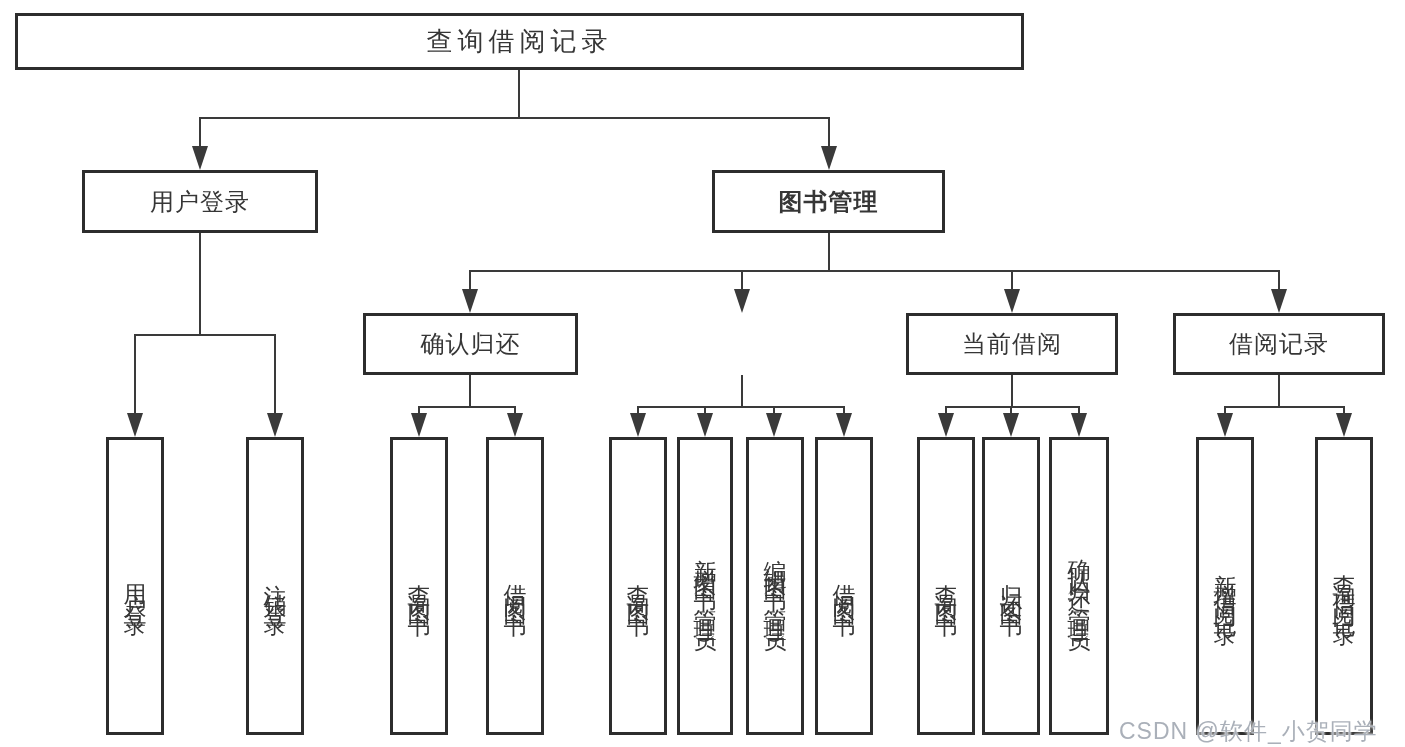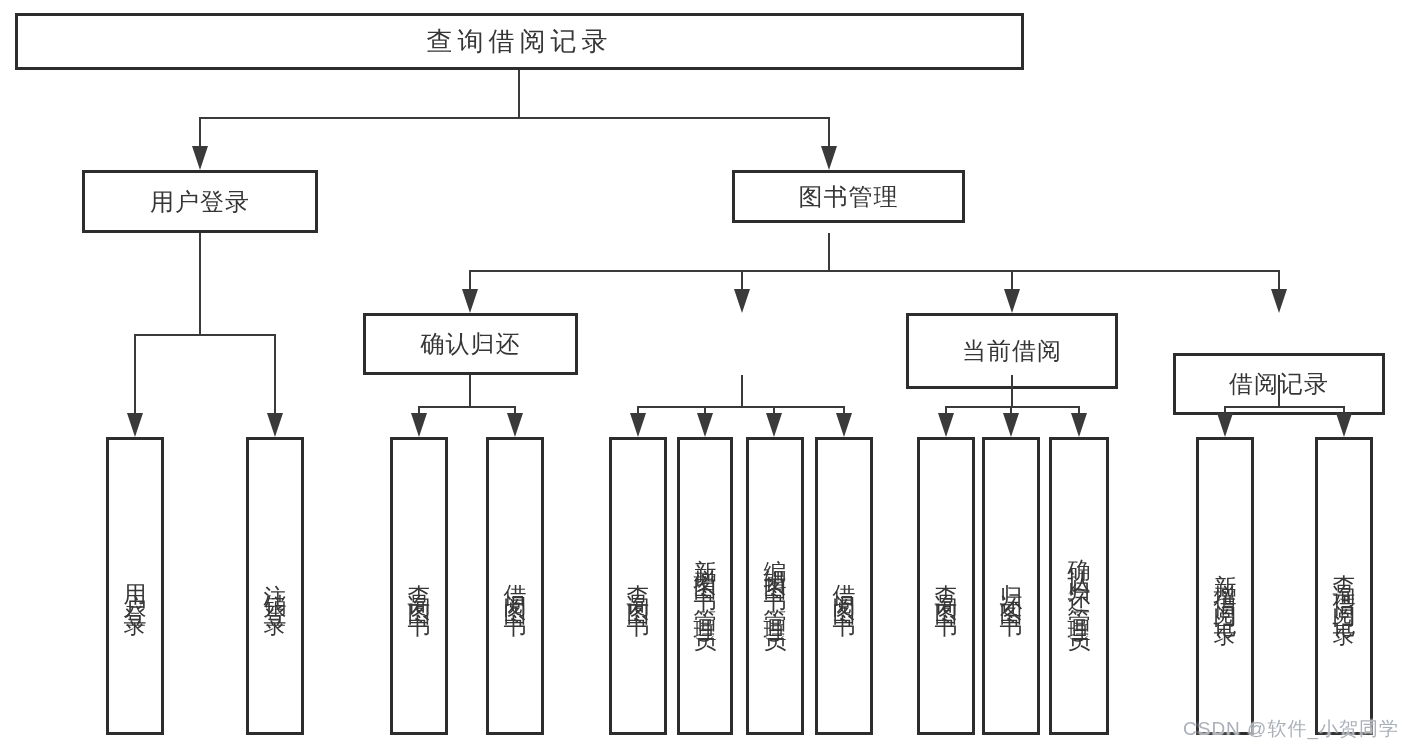--- a/index.html
+++ b/index.html
@@ -48,51 +48,51 @@
   .arrow {
     position: absolute;
     width: 0;
     height: 0;
     border-left: 8px solid transparent;
     border-right: 8px solid transparent;
     border-top: 24px solid var(--line, #3a3a3a);
   }
   .watermark {
     position: absolute;
-    left: 1183px;
+    left: 1119px;
     top: 716px;
-    font-size: 19px;
+    font-size: 23px;
     letter-spacing: 1px;
     color: var(--wm, #aab0b9);
     text-shadow: 0 0 2px #ffffff, 0 0 3px #ffffff;
     z-index: 10;
     white-space: nowrap;
   }
 </style>
 </head>
 <body>
 
 <div id="stage">
   <span class="watermark">CSDN @软件_小贺同学</span>
 <div class="node title" style="left: 15px; top: 13px; width: 1009px; height: 57px;">
       <span class="label">查询借阅记录</span>
     </div>
     <div class="node branch" style="left: 82px; top: 170px; width: 236px; height: 63px;">
       <span class="label">用户登录</span>
     </div>
-    <div class="node branch" style="left: 732px; top: 170px; width: 233px; height: 53px;">
+    <div class="node branch" style="left: 712px; top: 170px; width: 233px; height: 63px; font-weight: bold;">
       <span class="label">图书管理</span>
     </div>
     <div class="node branch" style="left: 363px; top: 313px; width: 215px; height: 62px;">
       <span class="label">确认归还</span>
     </div>
-    <div class="node branch" style="left: 906px; top: 313px; width: 212px; height: 76px; text-align: right;">
+    <div class="node branch" style="left: 906px; top: 313px; width: 212px; height: 62px; text-align: right;">
       <span class="label">当前借阅</span>
     </div>
-    <div class="node branch" style="left: 1173px; top: 313px; width: 212px; height: 62px; margin-top: 40px;">
+    <div class="node branch" style="left: 1173px; top: 313px; width: 212px; height: 62px;">
       <span class="label">借阅记录</span>
     </div>
     <div class="node leaf" style="left: 106px; top: 437px; width: 58px; height: 298px;">
       <span class="label">用户登录</span>
     </div>
     <div class="node leaf" style="left: 246px; top: 437px; width: 58px; height: 298px;">
       <span class="label">注销登录</span>
     </div>
     <div class="node leaf" style="left: 390px; top: 437px; width: 58px; height: 298px;">
       <span class="label">查询图书</span>

